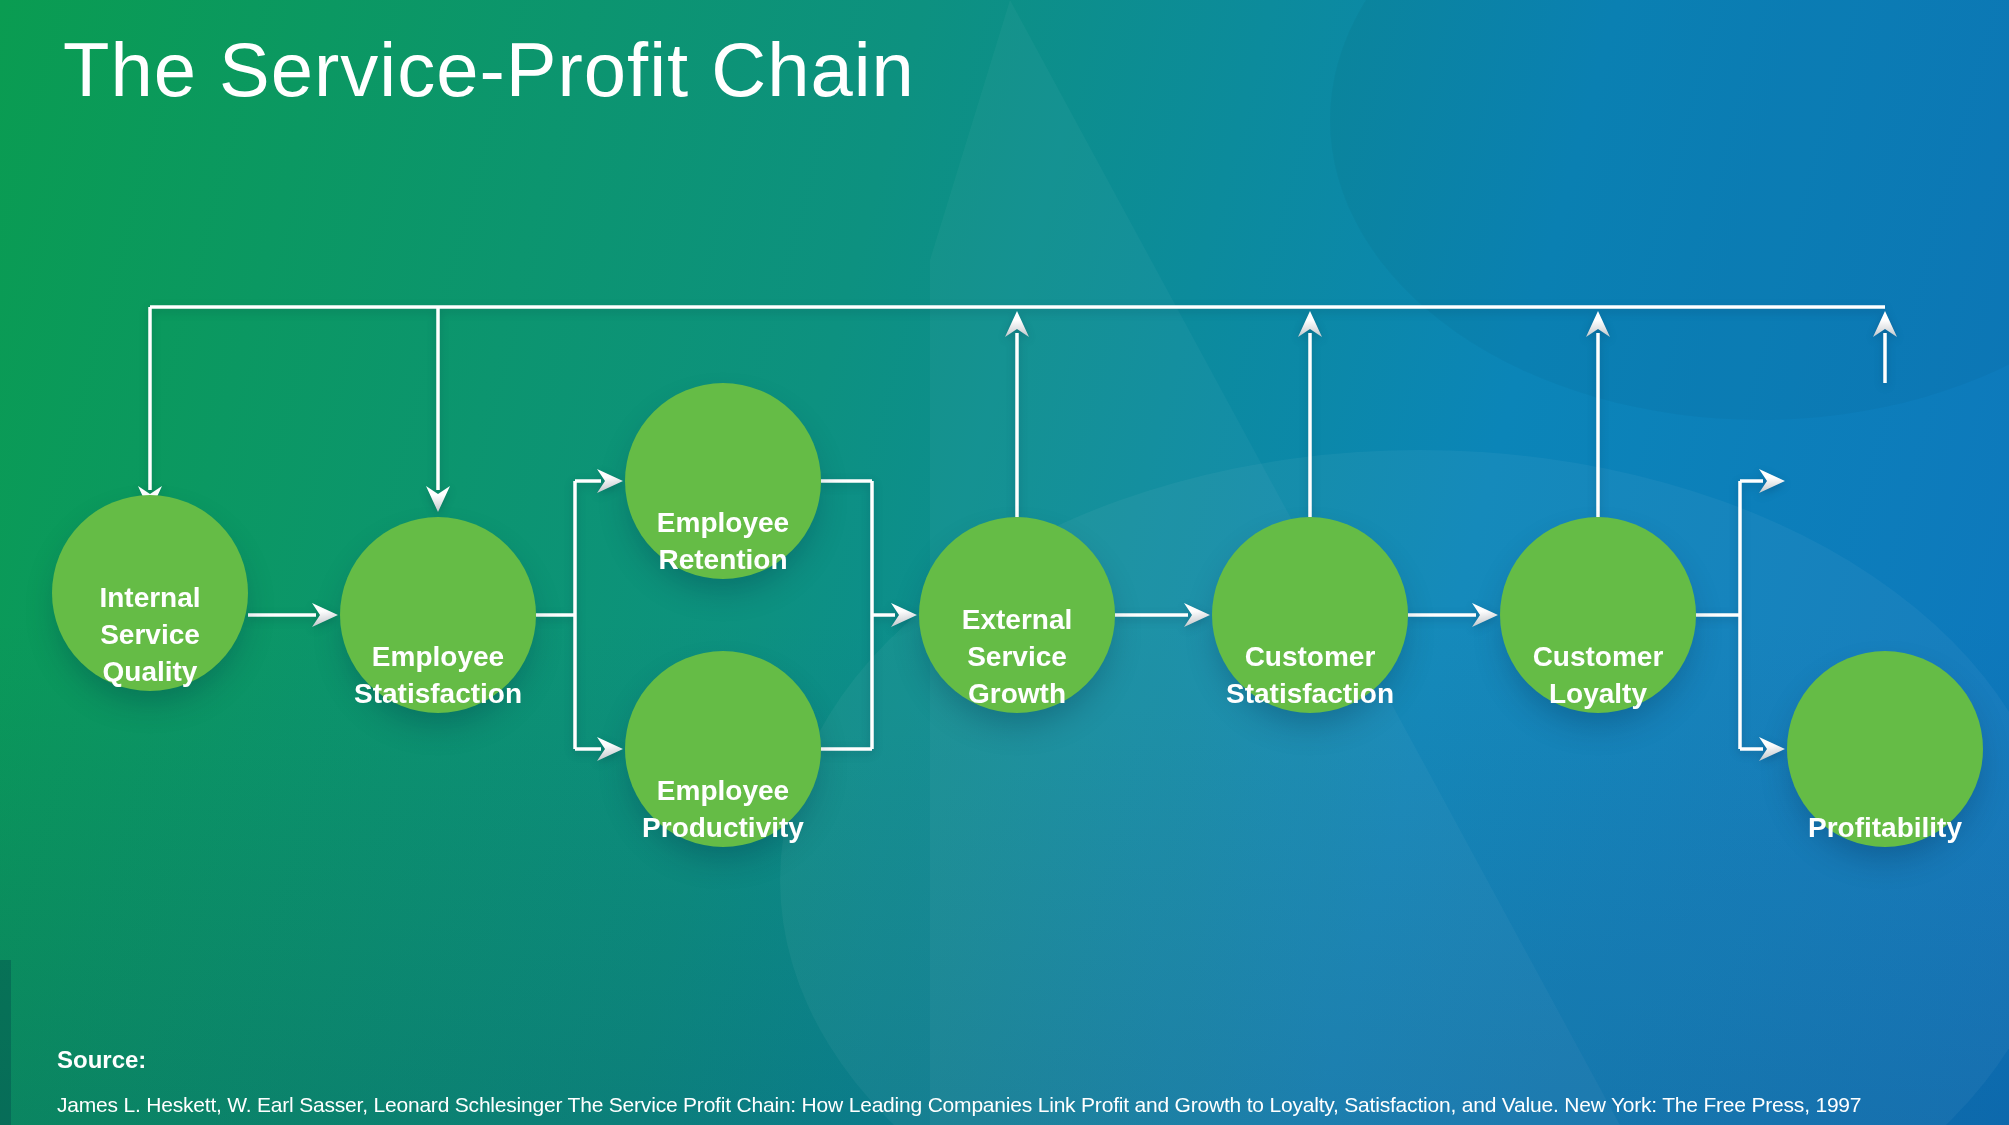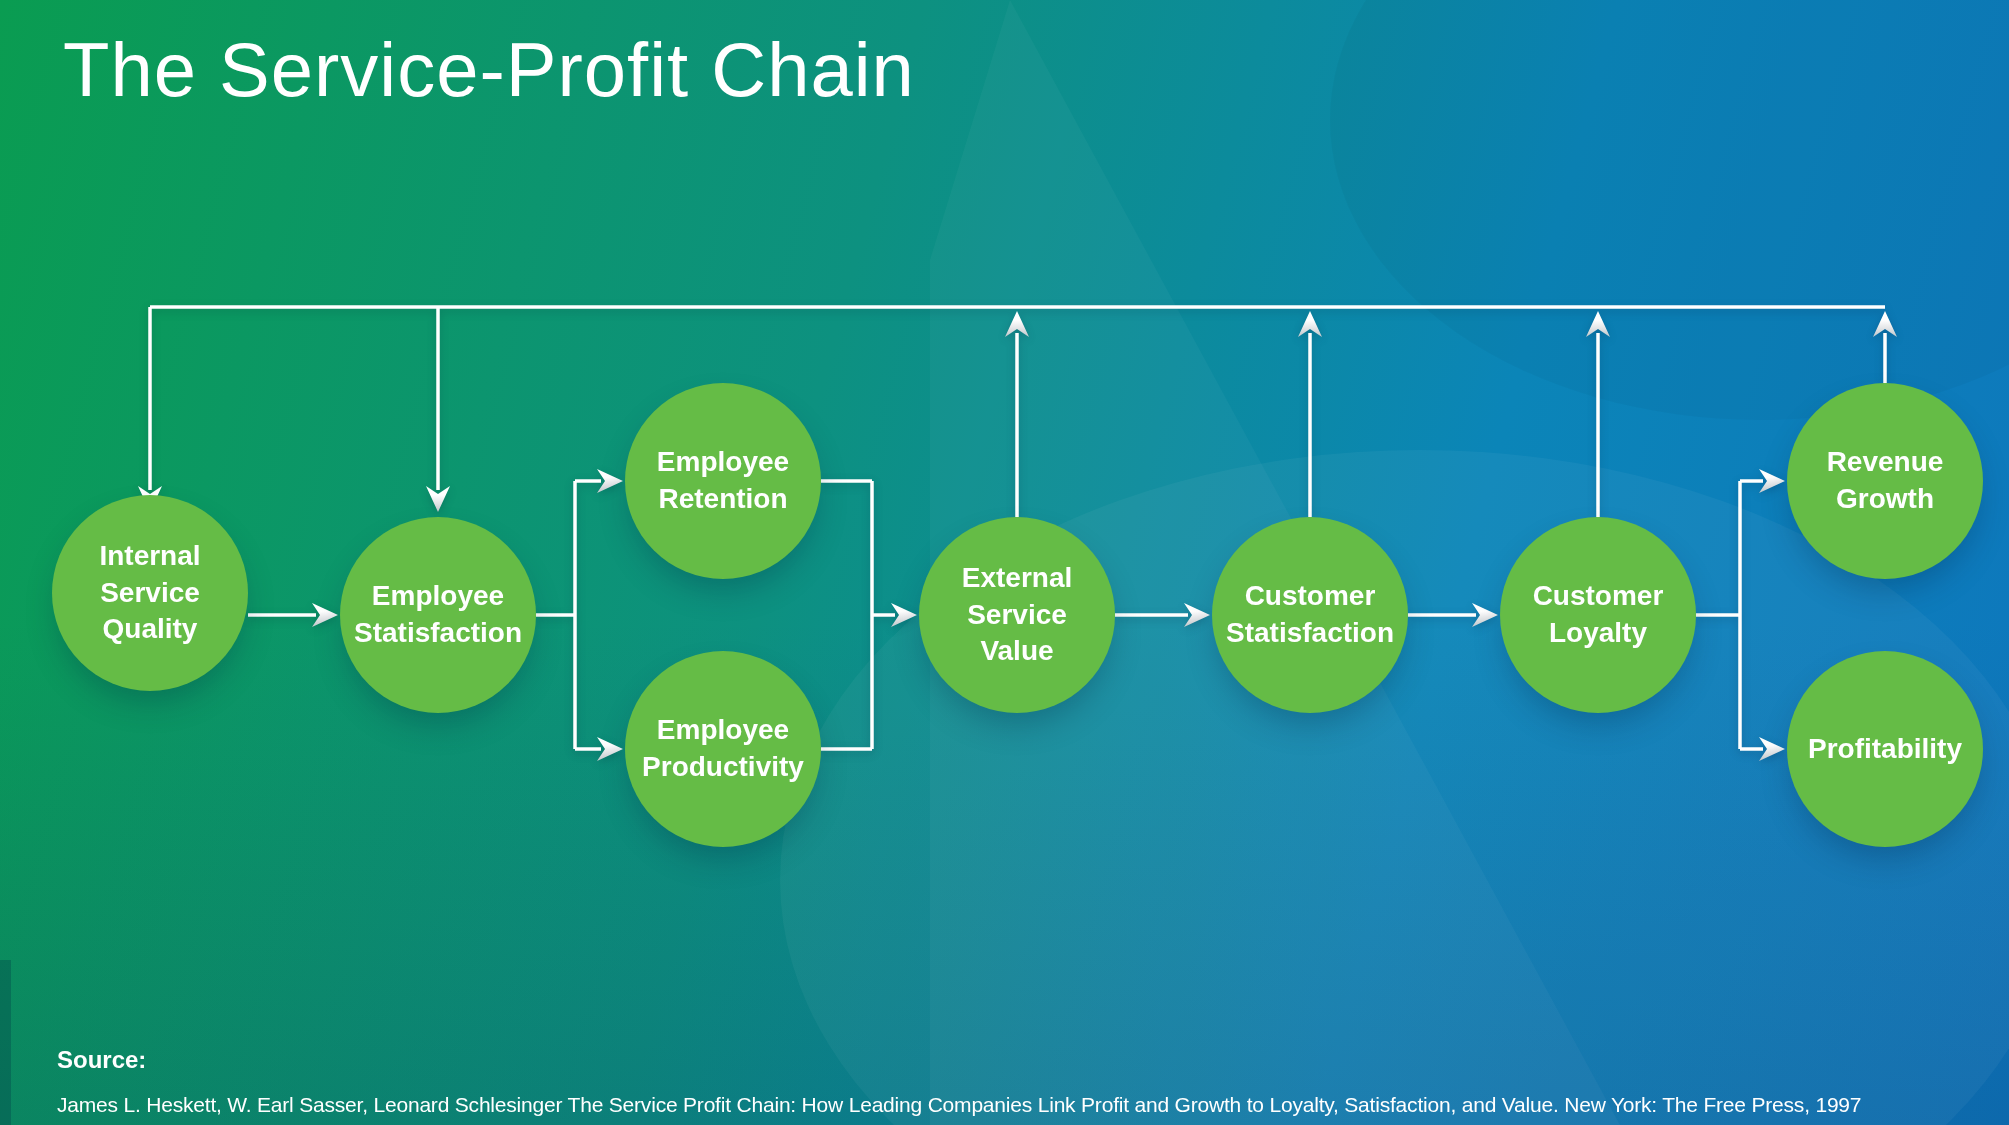--- a/index.html
+++ b/index.html
@@ -24,21 +24,21 @@
   
   .connectors{
     position:absolute;inset:0;width:100%;height:100%;
     filter:drop-shadow(0 3px 4px rgba(0,25,50,0.22));
   }
   .connectors path{stroke:#ffffff;stroke-width:3.5;fill:none;}
   
   .node{
     position:absolute;width:196px;height:196px;border-radius:50%;
     background:#65bc46;
-    display:flex;align-items:center;justify-content:center;
+    display:flex;align-items:flex-end;justify-content:center;
     box-shadow:0 16px 32px -6px rgba(0,30,60,0.28);
   }
   .node span{
     display:block;width:max-content;
     white-space:pre-line;text-align:center;
     color:#ffffff;font-weight:bold;font-size:28px;line-height:1.32;
   }
   
   .source{position:absolute;left:57px;top:1046px;color:#ffffff;}
   .source .src-label{font-size:24px;font-weight:bold;line-height:1.2;}
@@ -137,33 +137,29 @@
       <span>Employee
 Retention</span>
     </div>
   <div class="node" style="left:625px;top:651px;">
       <span>Employee
 Productivity</span>
     </div>
   <div class="node" style="left:919px;top:517px;">
       <span>External
 Service
-Value</span>
+Growth</span>
     </div>
   <div class="node" style="left:1212px;top:517px;">
       <span>Customer
 Statisfaction</span>
     </div>
   <div class="node" style="left:1500px;top:517px;">
       <span>Customer
 Loyalty</span>
-    </div>
-  <div class="node" style="left:1787px;top:383px;">
-      <span>Revenue
-Growth</span>
     </div>
   <div class="node" style="left:1787px;top:651px;">
       <span>Profitability</span>
     </div>
 
   <div class="source">
     <div class="src-label">Source:</div>
     <div class="src-citation">James L. Heskett, W. Earl Sasser, Leonard Schlesinger The Service Profit Chain: How Leading Companies Link Profit and Growth to Loyalty, Satisfaction, and Value. New York: The Free Press, 1997</div>
   </div>
 

